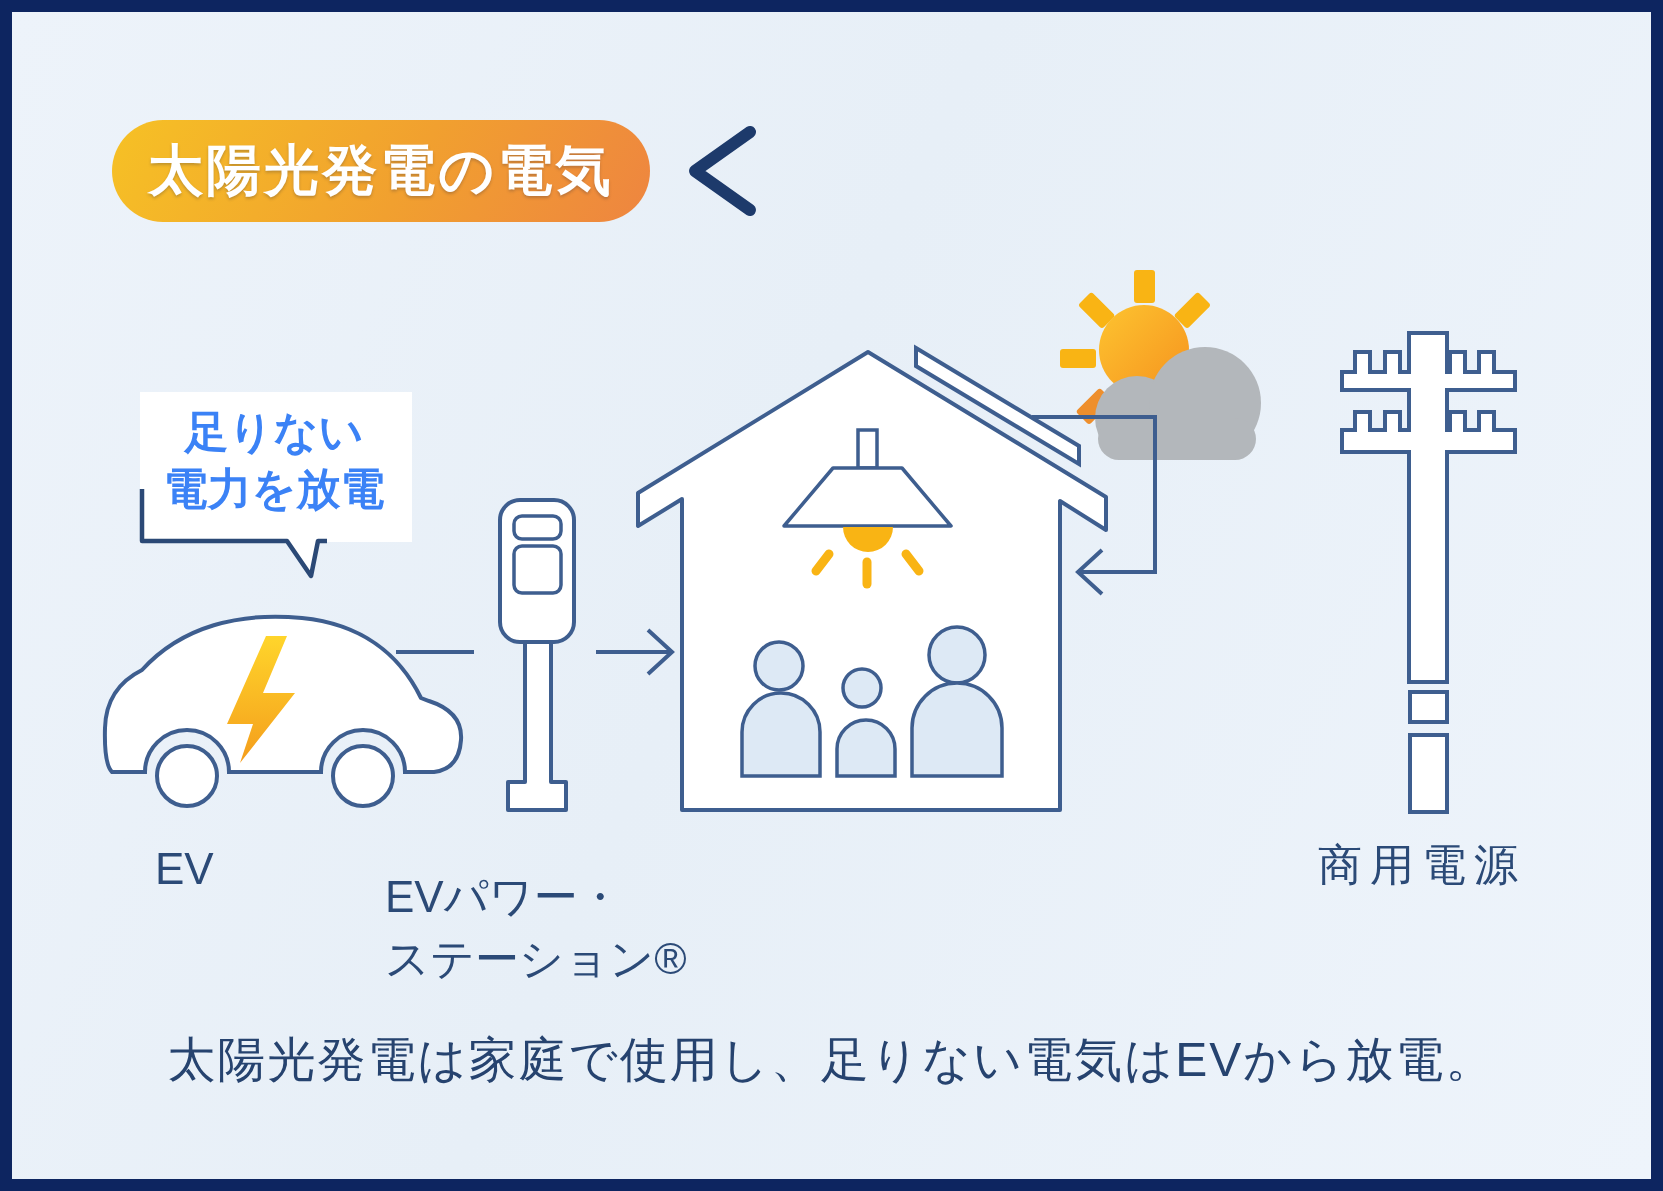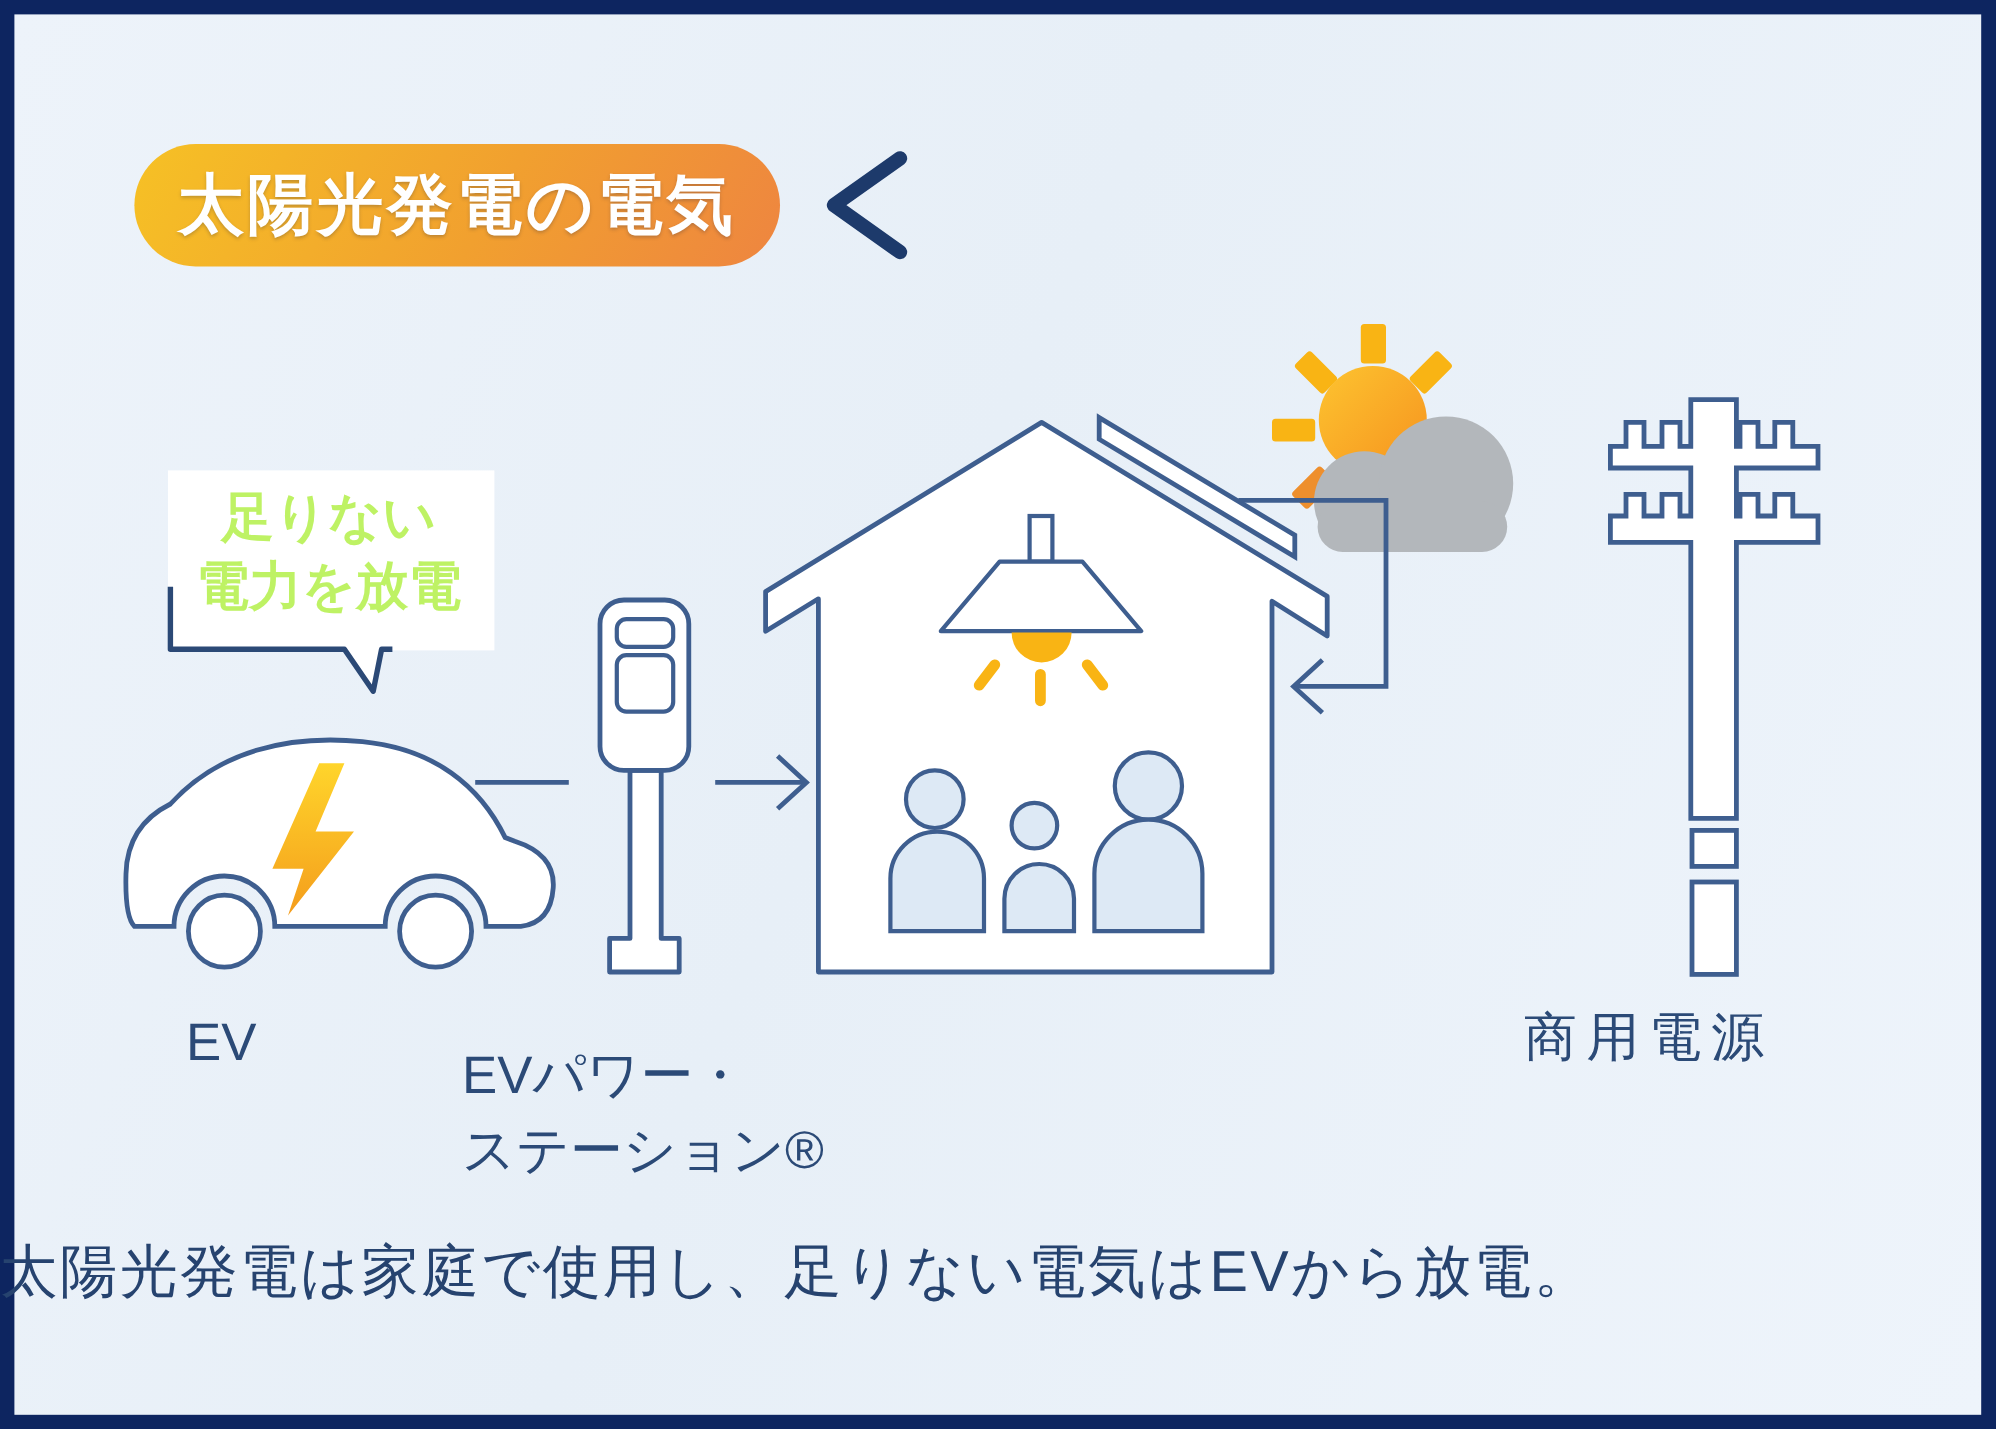--- a/index.html
+++ b/index.html
@@ -14,29 +14,29 @@
          color:#ffffff;font-family:"Liberation Serif","DejaVu Serif",serif;font-weight:bold;
          text-shadow:0 2px 3px rgba(40,40,60,0.25);}
   .badge-orange{left:112px;top:120px;width:538px;height:102px;border-radius:51px;
          background:linear-gradient(120deg,#f6c125 0%,#f1a02f 55%,#ee8540 100%);
          font-size:55px;letter-spacing:3px;}
   .badge-blue{left:798px;top:98px;width:725px;height:140px;border-radius:70px;
          background:linear-gradient(120deg,#3a8ab8 0%,#2a6f9f 40%,#184f7e 78%,#134672 100%);
          font-size:76px;letter-spacing:6px;}
 
   .bubble-text{position:absolute;left:140px;top:403px;width:268px;text-align:center;
-         color:#bef264;font-weight:bold;font-size:44px;line-height:1.3;white-space:pre-line;}
+         color:#3b82f6;font-weight:bold;font-size:44px;line-height:1.3;white-space:pre-line;}
 
   .icon-label{position:absolute;color:#2b4a77;font-size:44px;line-height:1.42;
          white-space:pre-line;}
   .label-ev{left:155px;top:838px;width:250px;}
   .label-station{left:385px;top:838px;width:330px;margin-top:28px;}
-  .label-commercial{left:1270px;top:834px;width:315px;letter-spacing:8px;}
+  .label-commercial{left:1318px;top:834px;width:315px;letter-spacing:8px;}
 
-  .caption{position:absolute;left:0;top:1028px;width:1663px;
+  .caption{position:absolute;left:0;top:1028px;width:1663px;text-align:center;
          color:#26436f;font-size:48px;letter-spacing:2px;}
 </style>
 </head>
 <body>
 
 <div class="stage">
   <div class="canvas"></div>
 
   <svg class="layer" viewBox="0 0 1663 1191">
     <defs>

